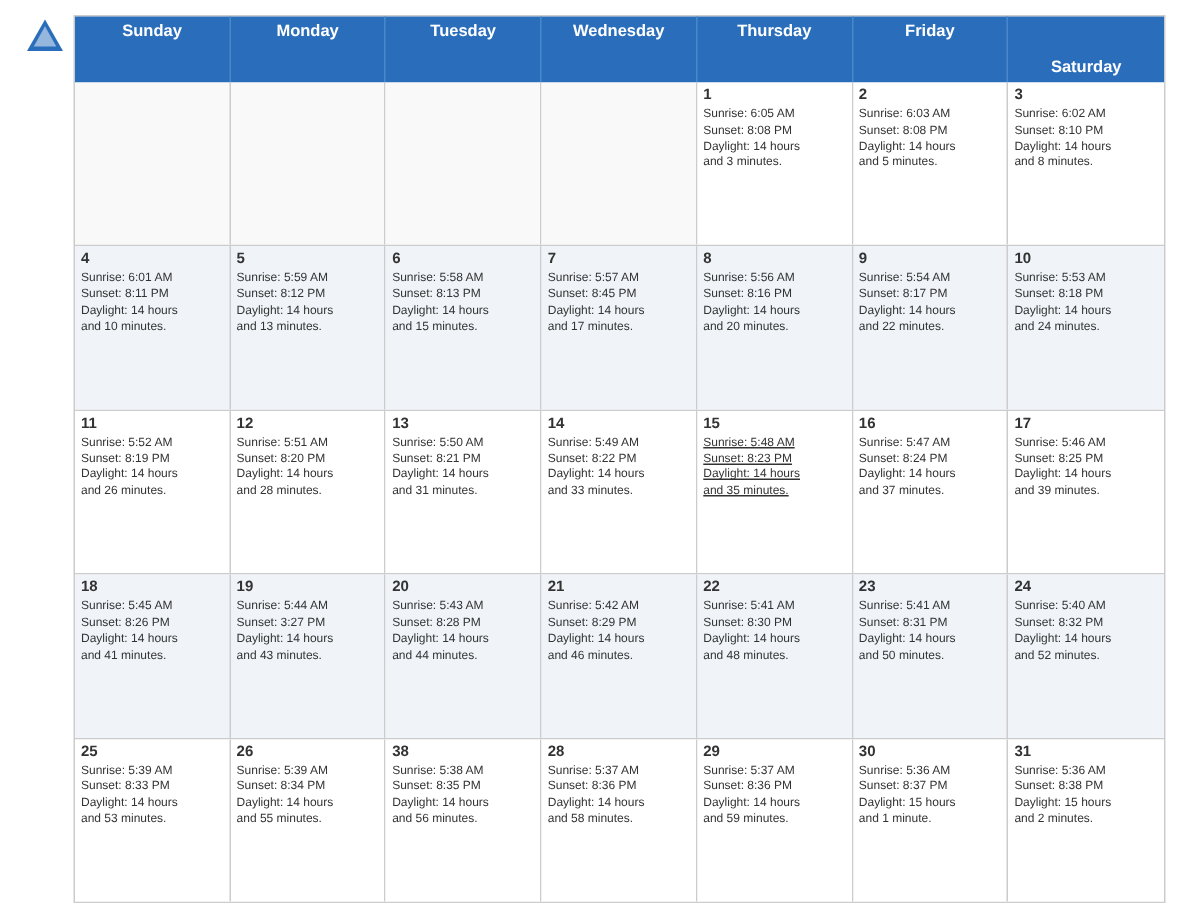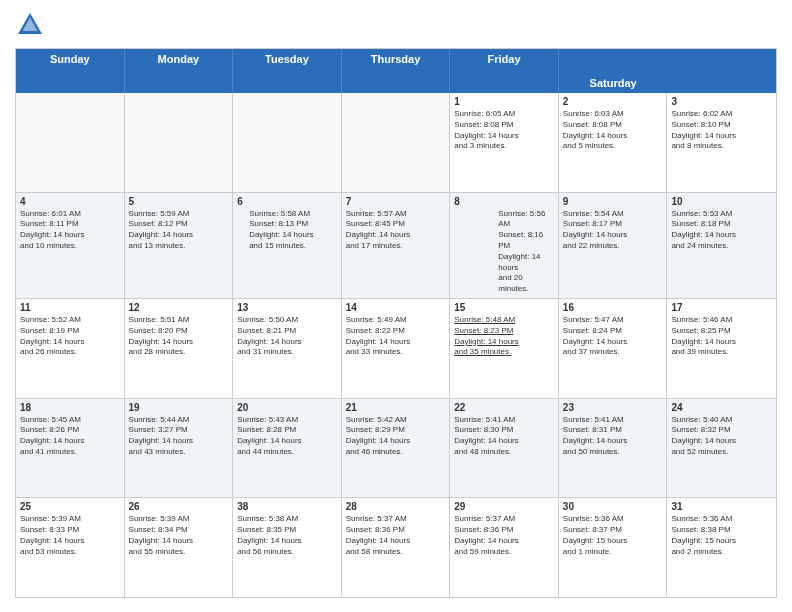--- a/index.html
+++ b/index.html
@@ -8,21 +8,21 @@
       background: #fff;
       width: 792px;
       height: 612px;
       overflow: hidden;
     }
     .page {
       width: 792px;
       height: 612px;
       padding: 10px 15px;
       display: flex;
-      flex-direction: column;
+      flex-direction: row;
       border-radius: 14px;
     }
     .header {
       display: flex;
       justify-content: space-between;
       align-items: flex-start;
       margin-bottom: 8px;
     }
     .logo {
       display: flex;
@@ -140,20 +140,21 @@
       <h1></h1>
       <div class="subtitle"></div>
     </div>
   </div>
 
   <div class="calendar">
     <div class="cal-header">
     <div class="cal-header-cell">Sunday</div>
         <div class="cal-header-cell">Monday</div>
         <div class="cal-header-cell">Tuesday</div>
+        <div class="cal-header-cell">Wednesday</div>
         <div class="cal-header-cell">Thursday</div>
         <div class="cal-header-cell">Friday</div>
         <div class="cal-header-cell">Saturday</div>
       </div>
     <div class="cal-body">
     <div class="cal-row">
           <div class="cal-cell empty"></div>
           <div class="cal-cell empty"></div>
           <div class="cal-cell empty"></div>
           <div class="cal-cell empty"></div>
@@ -189,35 +190,35 @@
           </div>
           <div class="cal-cell alt-row">
             <div class="day-num">5</div>
             <div class="cell-text" style="white-space: pre-line;">Sunrise: 5:59 AM
 Sunset: 8:12 PM
 Daylight: 14 hours
 and 13 minutes.</div>
           </div>
           <div class="cal-cell alt-row">
             <div class="day-num">6</div>
-            <div class="cell-text" style="white-space: pre-line; margin-left: 12px;">Sunrise: 5:58 AM
+            <div class="cell-text" style="white-space: pre-line;">Sunrise: 5:58 AM
 Sunset: 8:13 PM
 Daylight: 14 hours
 and 15 minutes.</div>
           </div>
           <div class="cal-cell alt-row">
             <div class="day-num">7</div>
             <div class="cell-text" style="white-space: pre-line;">Sunrise: 5:57 AM
 Sunset: 8:45 PM
 Daylight: 14 hours
 and 17 minutes.</div>
           </div>
           <div class="cal-cell alt-row">
             <div class="day-num">8</div>
-            <div class="cell-text" style="white-space: pre-line; margin-left: 44px;">Sunrise: 5:56 AM
+            <div class="cell-text" style="white-space: pre-line;">Sunrise: 5:56 AM
 Sunset: 8:16 PM
 Daylight: 14 hours
 and 20 minutes.</div>
           </div>
           <div class="cal-cell alt-row">
             <div class="day-num">9</div>
             <div class="cell-text" style="white-space: pre-line;">Sunrise: 5:54 AM
 Sunset: 8:17 PM
 Daylight: 14 hours
 and 22 minutes.</div>

